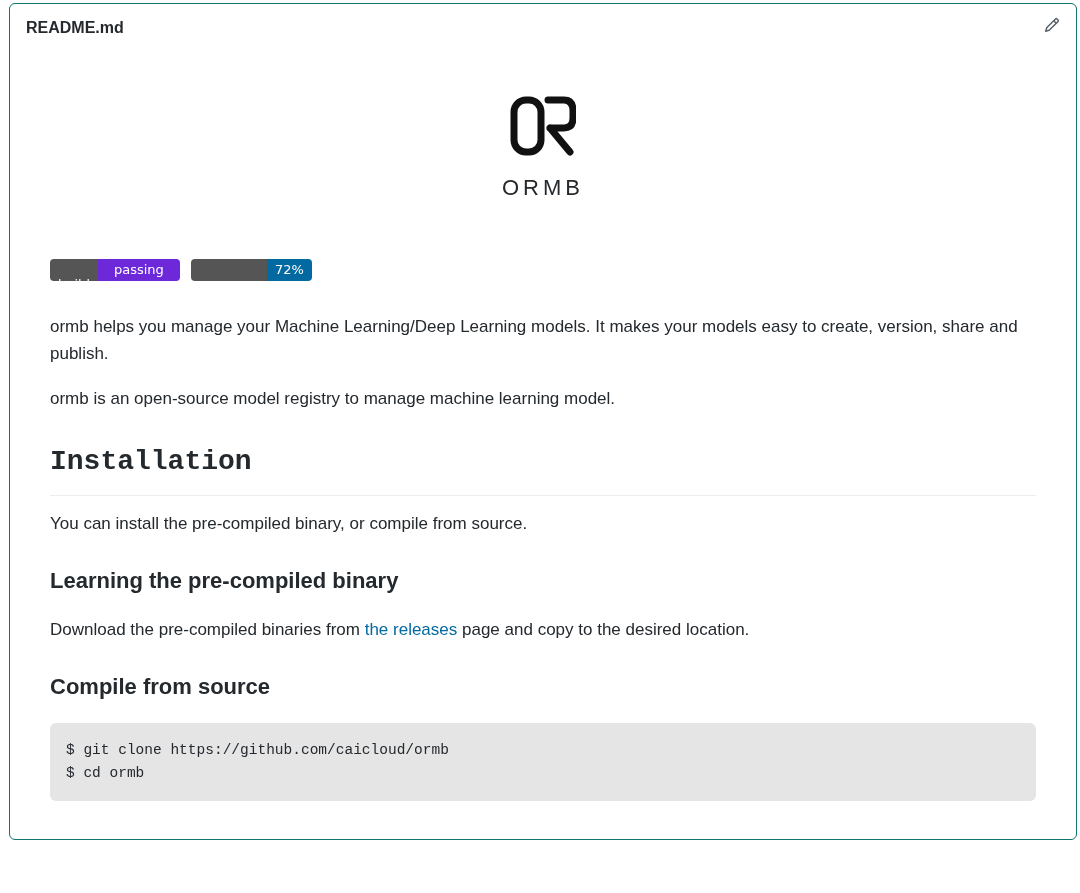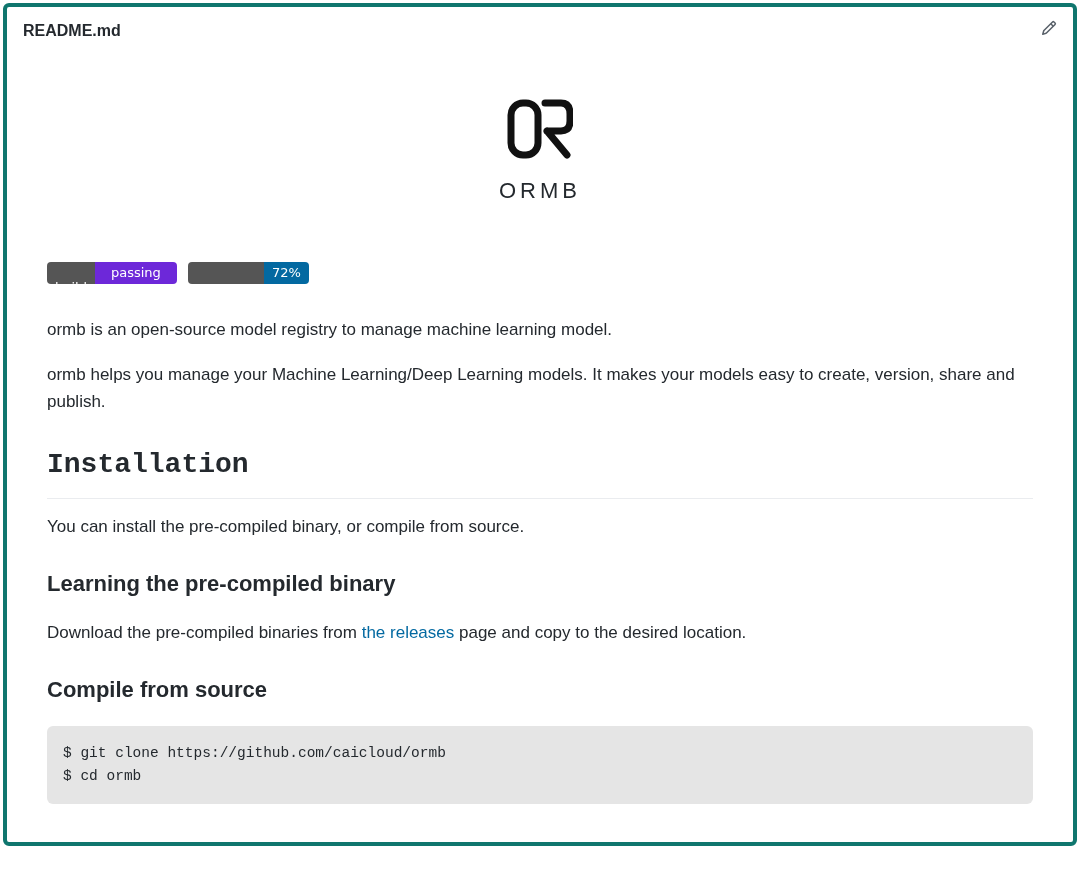--- a/index.html
+++ b/index.html
@@ -3,23 +3,23 @@
   <meta charset="utf-8">
   <style>
     * { box-sizing: border-box; margin: 0; padding: 0; }
     body {
       font-family: -apple-system, BlinkMacSystemFont, "Segoe UI", Helvetica, Arial, sans-serif;
       color: #24292e;
       line-height: 1.5;
       background: #ffffff;
     }
     .readme-box {
-      border: 4px solid #0f766e;
+      border: 1px solid #0f766e;
       border-radius: 6px;
-      margin: 3px 3px 0 3px;
+      margin: 3px 3px 0 9px;
     }
     .readme-header {
       display: flex;
       align-items: center;
       justify-content: space-between;
       padding: 12px 16px;
     }
     .readme-title {
       font-weight: 600;
       font-size: 16px;
@@ -136,22 +136,22 @@
       <a class="badge">
         <span class="badge-left">build</span>
         <span class="badge-right-green">passing</span>
       </a>
       <a class="badge">
         <span class="badge-left">coverage</span>
         <span class="badge-right-orange">72%</span>
       </a>
     </div>
 
+    <p>ormb helps you manage your Machine Learning/Deep Learning models. It makes your models easy to create, version, share and publish.</p>
     <p>ormb is an open-source model registry to manage machine learning model.</p>
-    <p>ormb helps you manage your Machine Learning/Deep Learning models. It makes your models easy to create, version, share and publish.</p>
 
     <h2 class="section">Installation</h2>
     <p>You can install the pre-compiled binary, or compile from source.</p>
 
     <h3 class="subheader">Learning the pre-compiled binary</h3>
     <p>
       <span>Download the pre-compiled binaries from </span><a class="link">the releases</a><span> page and copy to the desired location.</span>
     </p>
 
     <h3 class="subheader">Compile from source</h3>

